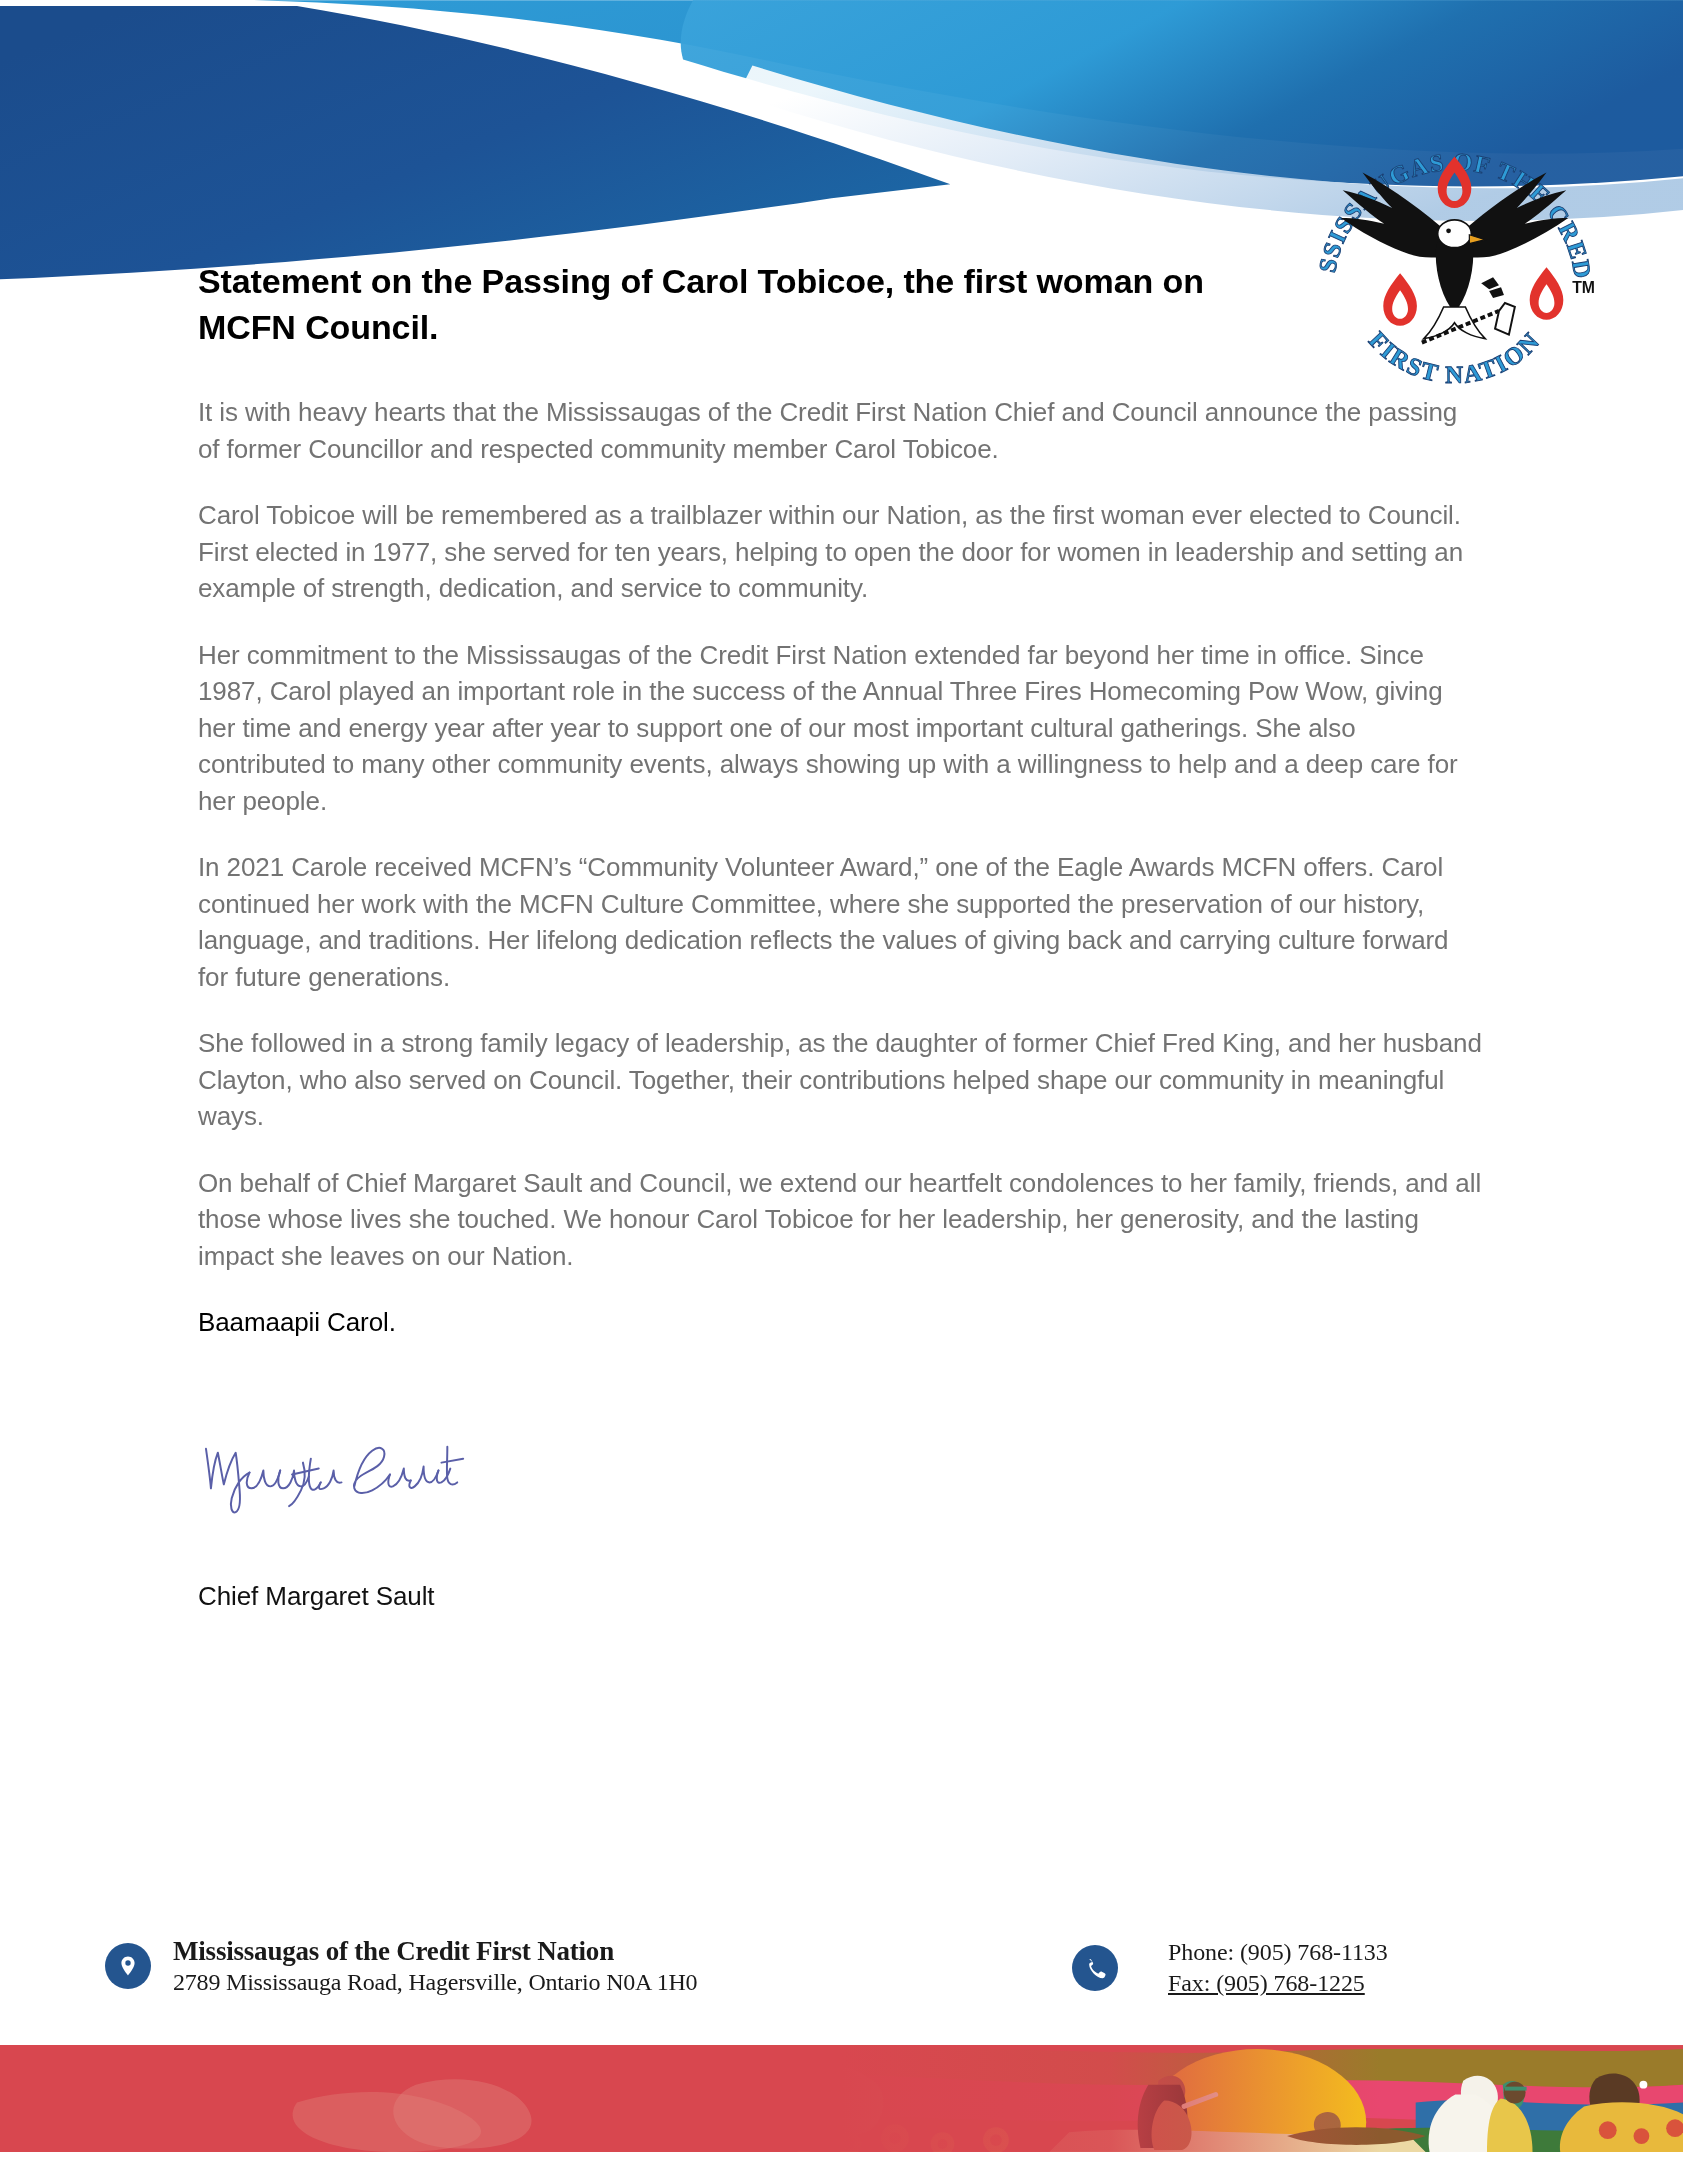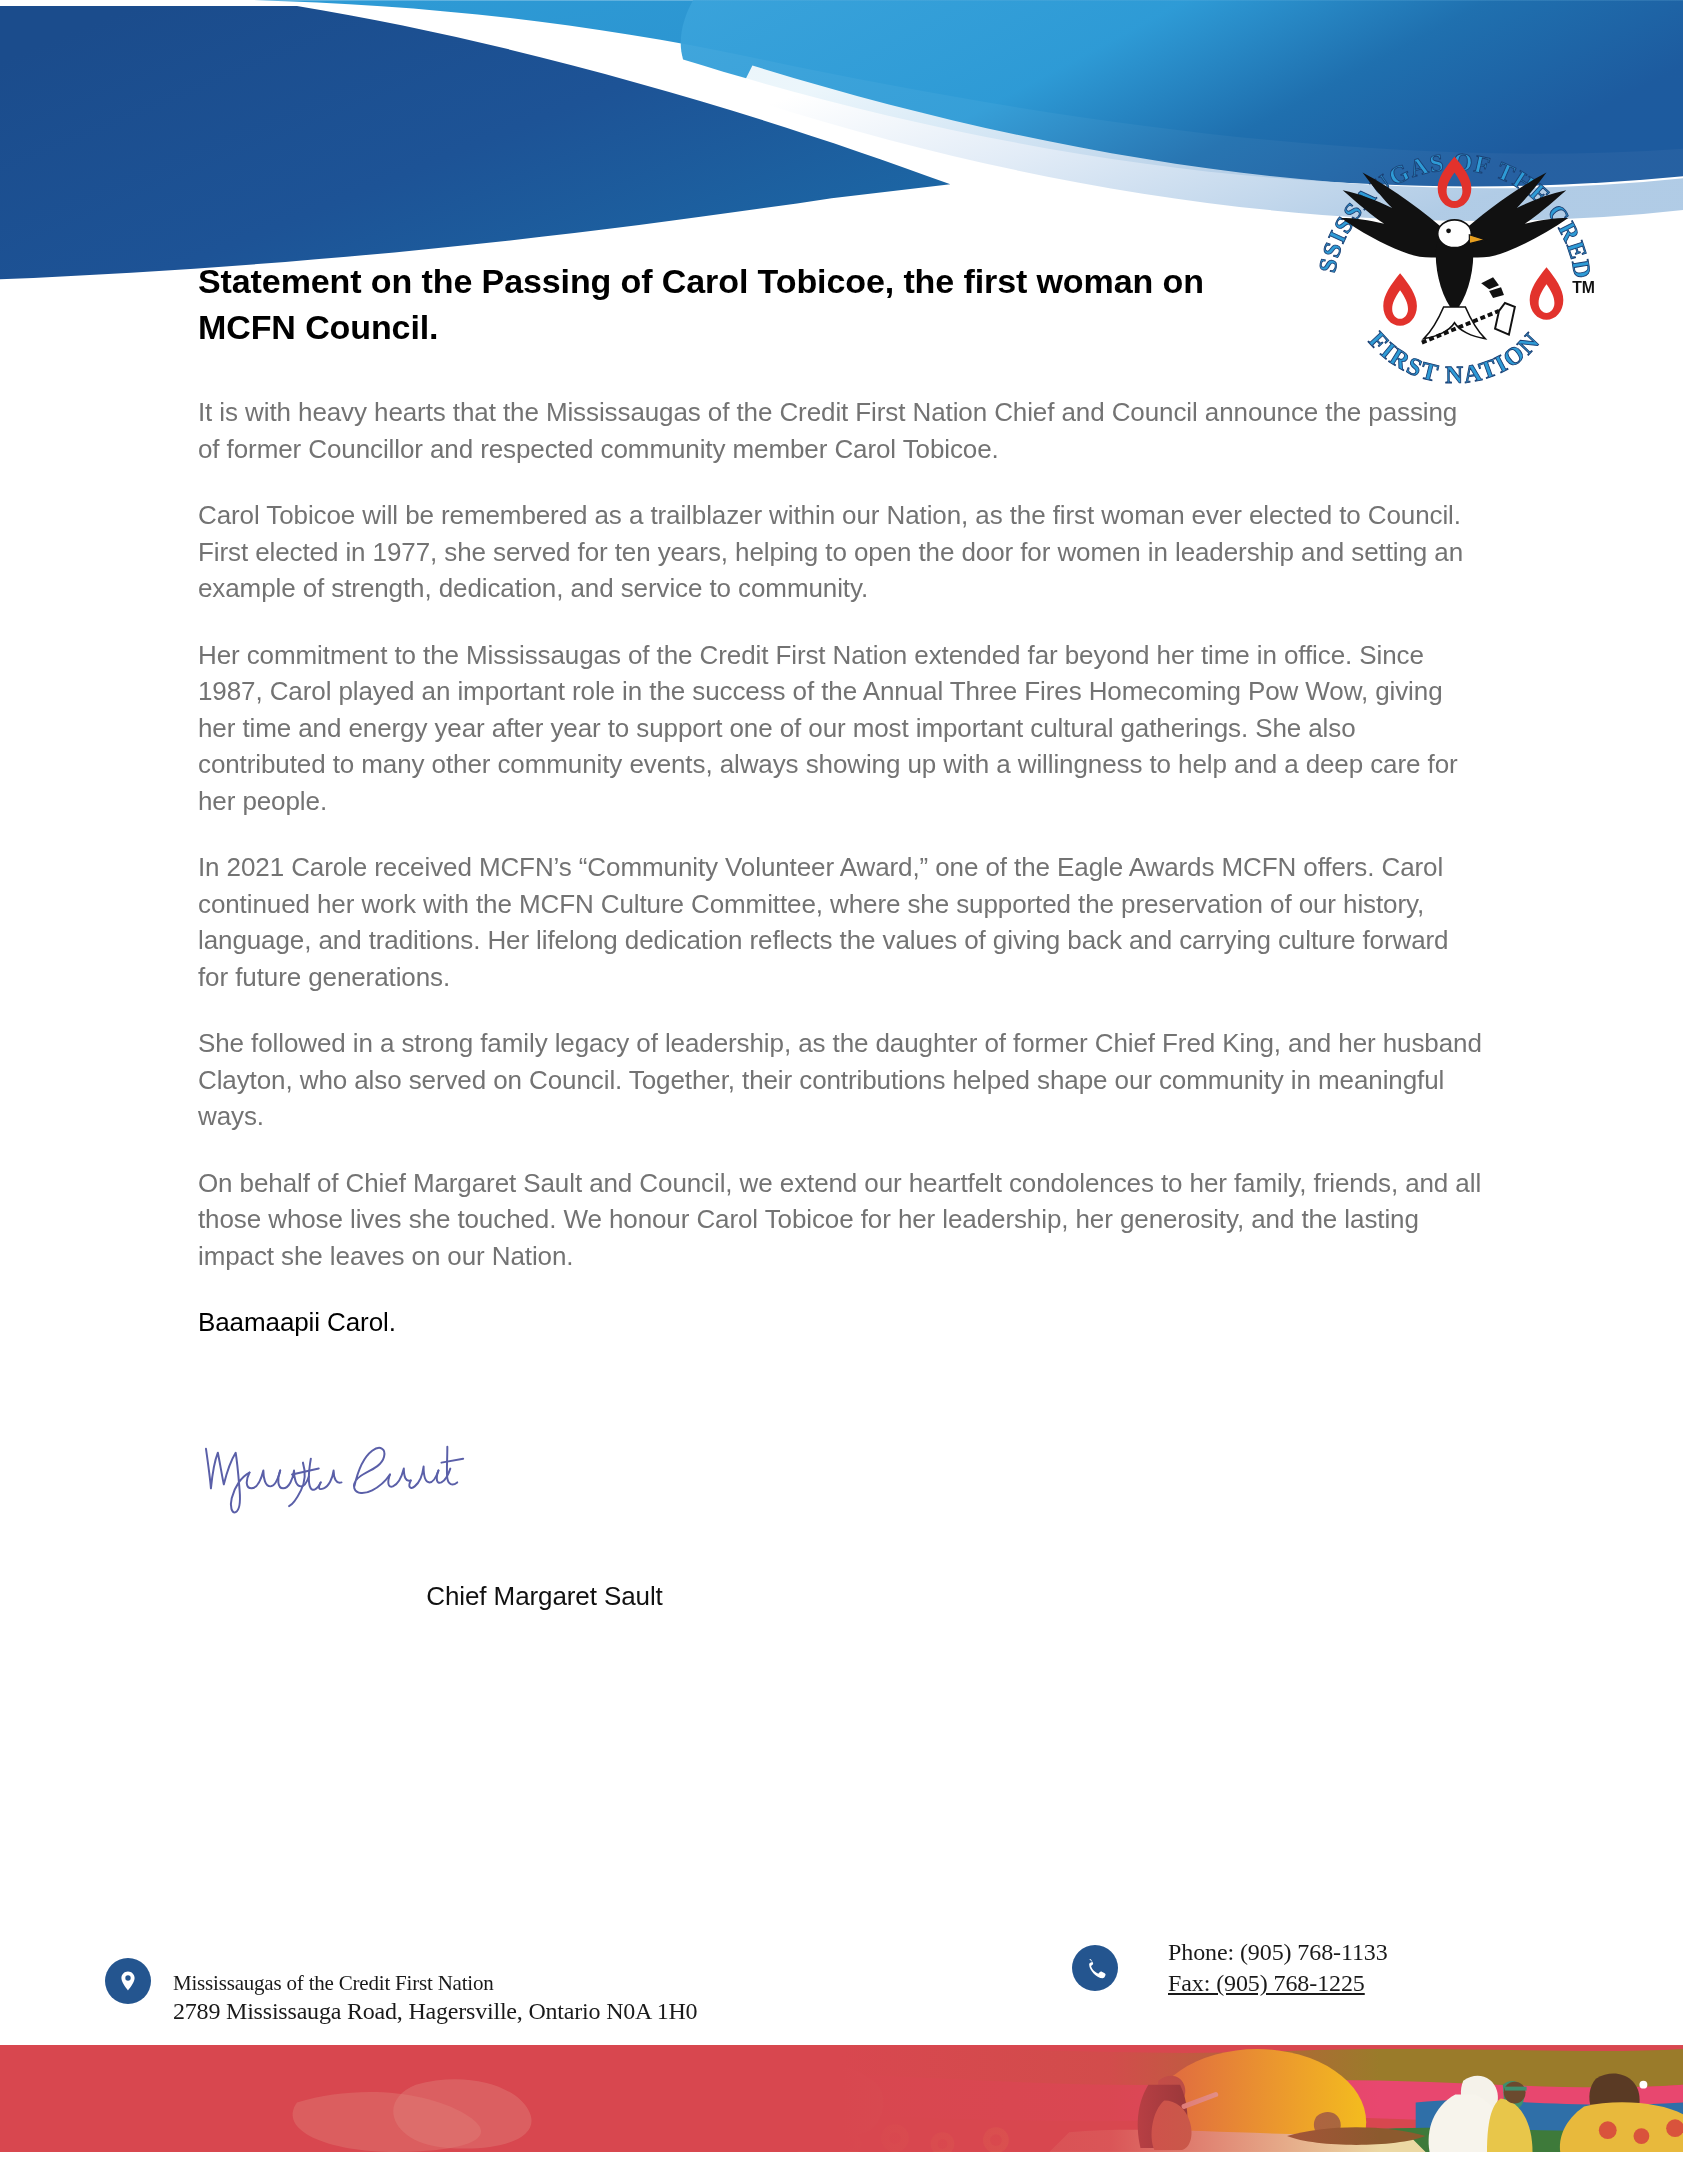--- a/index.html
+++ b/index.html
@@ -75,21 +75,20 @@
     left: 198px;
     top: 1429px;
     width: 693px;
   }
   #signature-image { width: 287px; height: 91px; display: block; }
   #signature-name {
     font-size: 26px;
     color: #111111;
     margin-top: 61px;
     letter-spacing: -0.1px;
-    text-align: center;
   }
 
   
   #footer {
     position: absolute;
     left: 0;
     top: 1935px;
     width: 1683px;
     height: 99px;
   }
@@ -113,25 +112,24 @@
     position: absolute;
     top: 50%; left: 50%;
     transform: translate(-50%, -50%);
   }
   .footer-text {
     margin-left: 22px;
     font-family: "Liberation Serif", serif;
     color: #1a1a1a;
   }
   #footer-org-name {
-    font-size: 21px;
-    font-weight: normal;
+    font-size: 27px;
+    font-weight: bold;
     line-height: 1.2;
     letter-spacing: -0.2px;
-    margin-top: 36px;
   }
   #footer-org-address {
     font-size: 24px;
     line-height: 1.26;
     letter-spacing: -0.2px;
   }
   #footer-phone {
     font-size: 24px;
     line-height: 1.3;
     letter-spacing: -0.1px;

